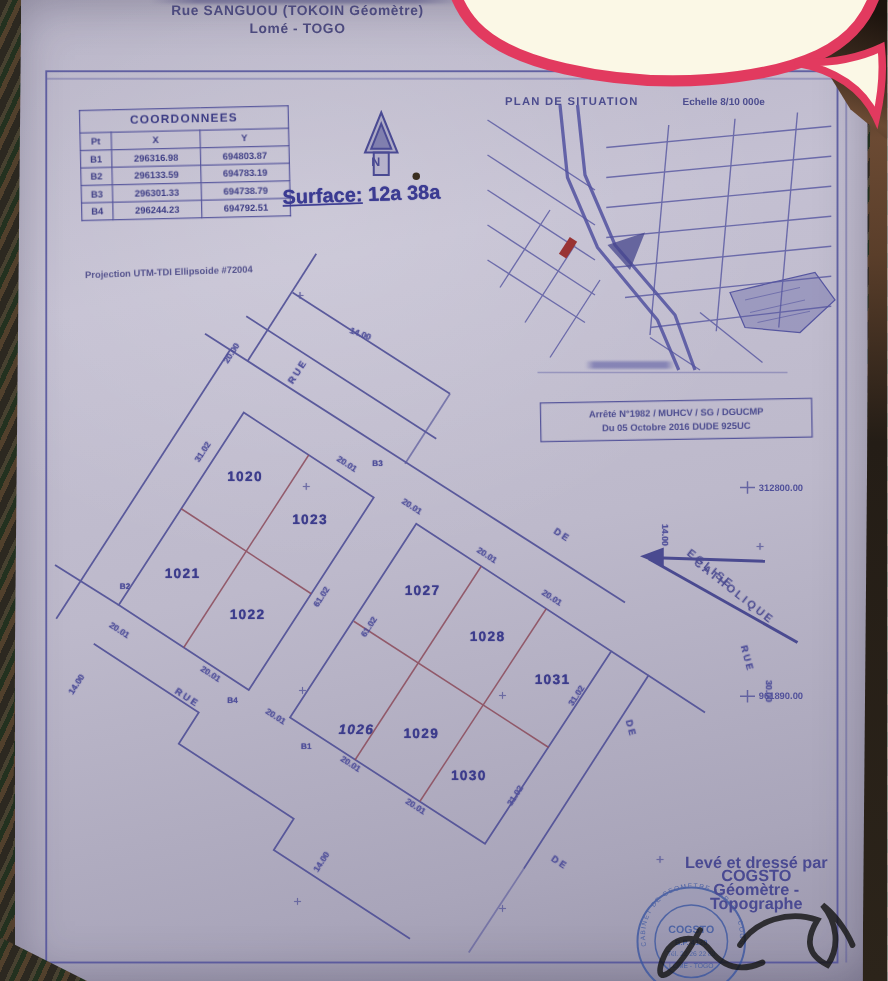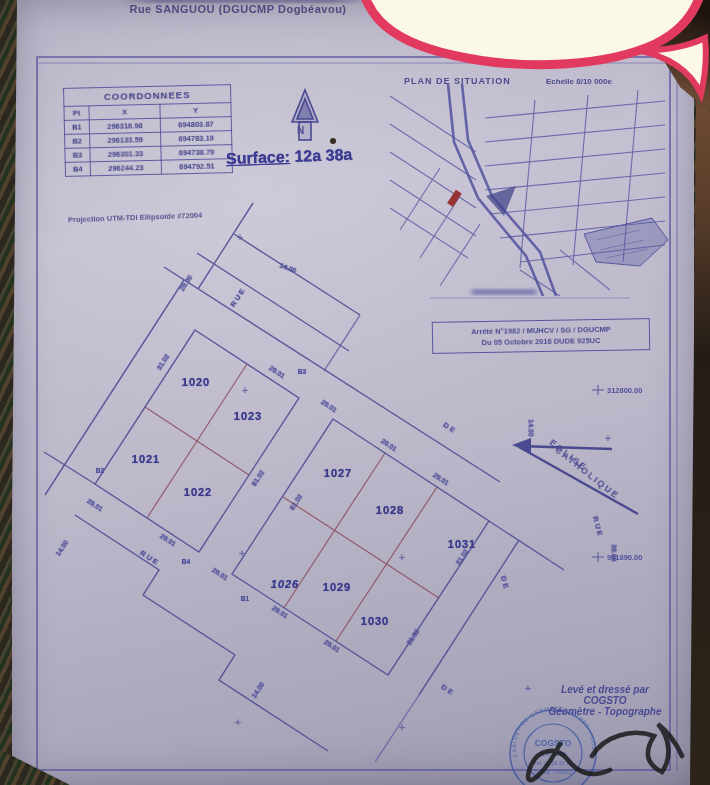--- a/index.html
+++ b/index.html
@@ -64,21 +64,21 @@
     color:#3c3c8c;letter-spacing:1px;filter:blur(.3px);}
   .dim{position:absolute;transform:translate(-50%,-50%);font-size:7px;font-weight:bold;color:#50509a;filter:blur(.35px);}
   .stlab{position:absolute;transform:translate(-50%,-50%);font-size:7.5px;font-weight:bold;color:#50509a;letter-spacing:2px;filter:blur(.35px);}
   .bpt{position:absolute;transform:translate(-50%,-50%);font-size:6.5px;font-weight:bold;color:#50509a;}
   .cross{position:absolute;transform:translate(-50%,-50%);font-size:11px;color:#5a5a9b;opacity:.8;}
   .gridlab{position:absolute;transform:translate(0,-50%);font-size:7.5px;font-weight:bold;color:#50509a;filter:blur(.35px);}
   .church{position:absolute;font-size:9px;font-weight:bold;color:#4a4a90;letter-spacing:2px;filter:blur(.35px);}
 
   
   .credit{position:absolute;left:538px;top:684px;width:134px;text-align:center;color:#4a4a92;
-    font-size:10px;font-weight:bold;line-height:11px;filter:blur(.5px);font-style:italic;}
+    font-size:13px;font-weight:bold;line-height:11px;filter:blur(.5px);}
 
   
   .corner-dark{position:absolute;left:644px;top:0;width:66px;height:112px;
     background:linear-gradient(200deg,#1d140e 10%,#3a2a1e 45%,#6b4a33 75%,#4a3424 100%);
     clip-path:polygon(30% 0,100% 0,100% 100%,55% 78%,10% 35%);}
 </style>
 </head>
 <body>
 
 <div class="scene">
@@ -189,21 +189,22 @@
 
     <g stroke="#161616" stroke-width="4.6" fill="none" stroke-linecap="round" opacity=".82">
       <path d="M 560,744 C 540,782 522,790 530,768 C 537,748 557,746 568,760 C 578,773 592,778 610,770"></path>
       <path d="M 592,756 C 604,736 632,728 654,736 C 644,752 646,764 662,772 C 672,758 670,738 658,724 C 666,730 676,742 682,756"></path>
     </g>
   </svg>
 
   <div class="layer">
     <div class="blurbar"></div>
     <div class="letterhead">
-      <div>Rue SANGUOU (DGUCMP Dogbéavou)</div>
+      <div>Rue SANGUOU (TOKOIN Géomètre)</div>
+      <div>Lomé - TOGO</div>
     </div>
 
     <table class="coords">
       <thead>
         <tr>
             <th class="ttl" colspan="3">COORDONNEES</th>
           </tr>
         <tr id="coords-head">
             <th>Pt</th>
             <th>X</th>
@@ -259,21 +260,21 @@
       <div>Géomètre - Topographe</div>
     </div>
 
     <div id="labels">
         <span class="parcel soft" style="left: 196px; top: 382px; transform: translate(-50%, -50%) rotate(0deg);">1020</span>
         <span class="parcel soft" style="left: 248px; top: 416px; transform: translate(-50%, -50%) rotate(0deg);">1023</span>
         <span class="parcel soft" style="left: 146px; top: 459px; transform: translate(-50%, -50%) rotate(0deg);">1021</span>
         <span class="parcel soft" style="left: 198px; top: 492px; transform: translate(-50%, -50%) rotate(0deg);">1022</span>
         <span class="parcel soft" style="left: 338px; top: 473px; transform: translate(-50%, -50%) rotate(0deg); text-align: center;">1027</span>
         <span class="parcel soft" style="left: 390px; top: 510px; transform: translate(-50%, -50%) rotate(0deg);">1028</span>
-        <span class="parcel soft" style="left: 442px; top: 544px; transform: translate(-50%, -50%) rotate(0deg); margin-left: 20px;">1031</span>
+        <span class="parcel soft" style="left: 442px; top: 544px; transform: translate(-50%, -50%) rotate(0deg);">1031</span>
         <span class="parcel soft" style="left: 285px; top: 584px; transform: translate(-50%, -50%) rotate(0deg); font-style: italic;">1026</span>
         <span class="parcel soft" style="left: 337px; top: 587px; transform: translate(-50%, -50%) rotate(0deg);">1029</span>
         <span class="parcel soft" style="left: 375px; top: 621px; transform: translate(-50%, -50%) rotate(0deg);">1030</span>
         <span class="dim soft" style="left: 288px; top: 268px; transform: translate(-50%, -50%) rotate(20deg);">14.00</span>
         <span class="dim soft" style="left: 186px; top: 283px; transform: translate(-50%, -50%) rotate(-57deg);">20.00</span>
         <span class="dim soft" style="left: 163px; top: 362px; transform: translate(-50%, -50%) rotate(-57deg);">31.02</span>
         <span class="dim soft" style="left: 277px; top: 372px; transform: translate(-50%, -50%) rotate(33deg);">20.01</span>
         <span class="dim soft" style="left: 329px; top: 406px; transform: translate(-50%, -50%) rotate(33deg);">20.01</span>
         <span class="dim soft" style="left: 389px; top: 445px; transform: translate(-50%, -50%) rotate(33deg);">20.01</span>
         <span class="dim soft" style="left: 441px; top: 479px; transform: translate(-50%, -50%) rotate(33deg);">20.01</span>

